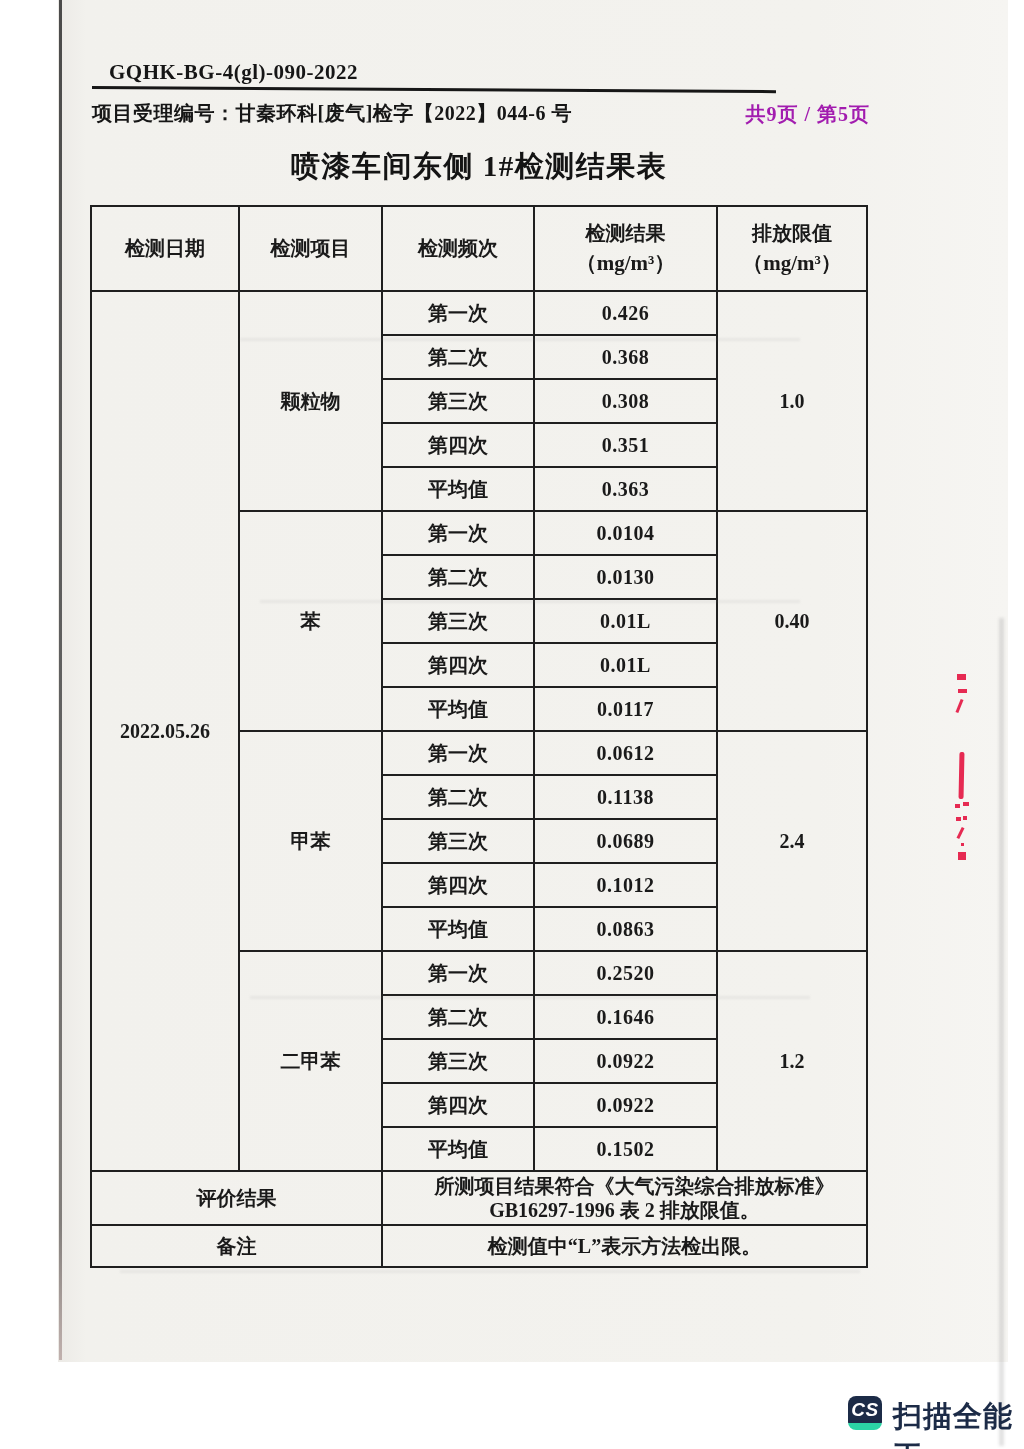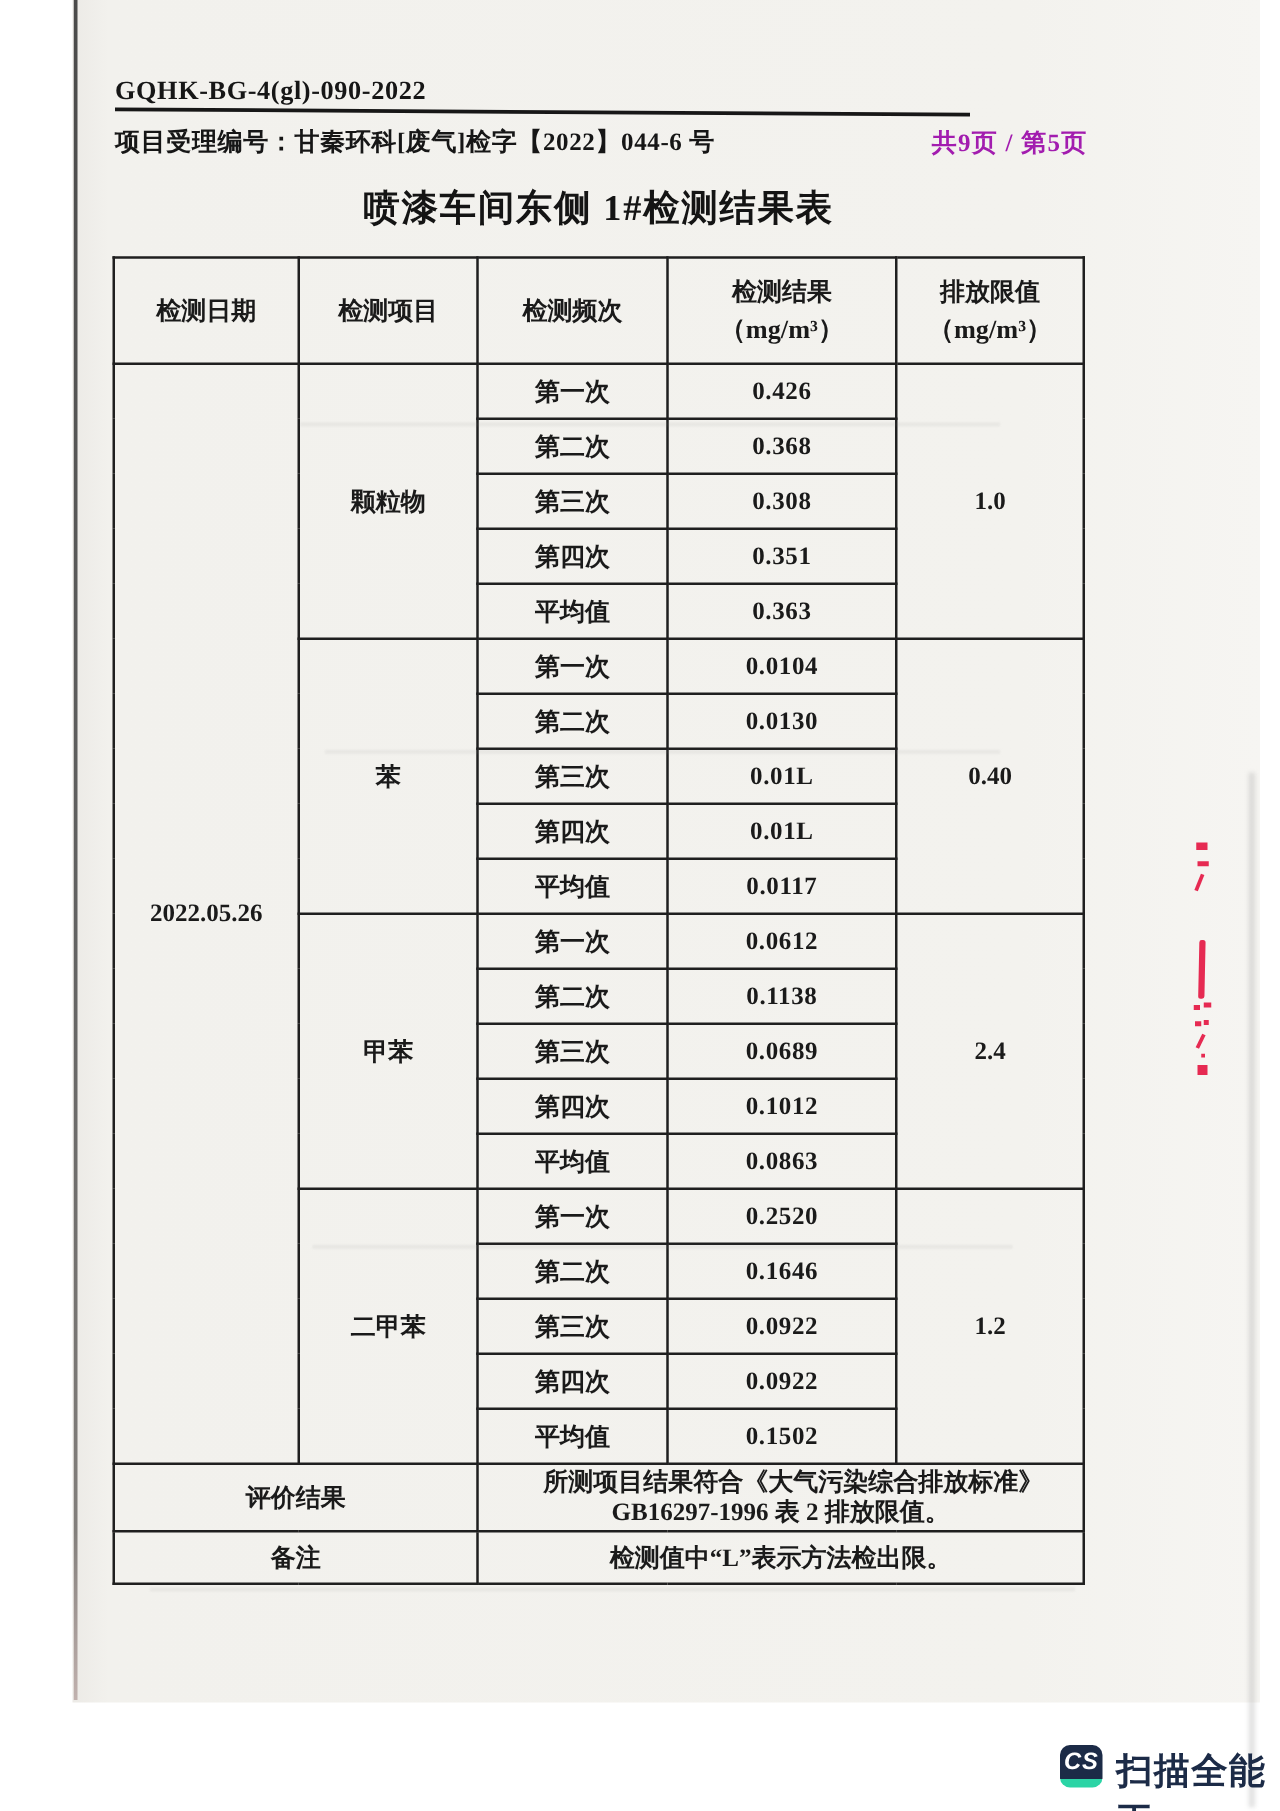--- a/index.html
+++ b/index.html
@@ -33,21 +33,21 @@
   .right-streak {
     position: absolute;
     left: 999px; top: 618px;
     width: 5px; height: 828px;
     background: rgba(150,150,150,.28);
     filter: blur(1.5px);
   }
   
   .doc-code {
     position: absolute;
-    left: 92px; top: 60px;
+    left: 109px; top: 60px;
     font-size: 21px; font-weight: 700;
     letter-spacing: .5px;
     color: #161616;
     text-align: right;
   }
   .doc-code-underline {
     position: absolute;
     left: 92px; top: 86px;
     width: 684px; height: 3px;
     background: #171717;

